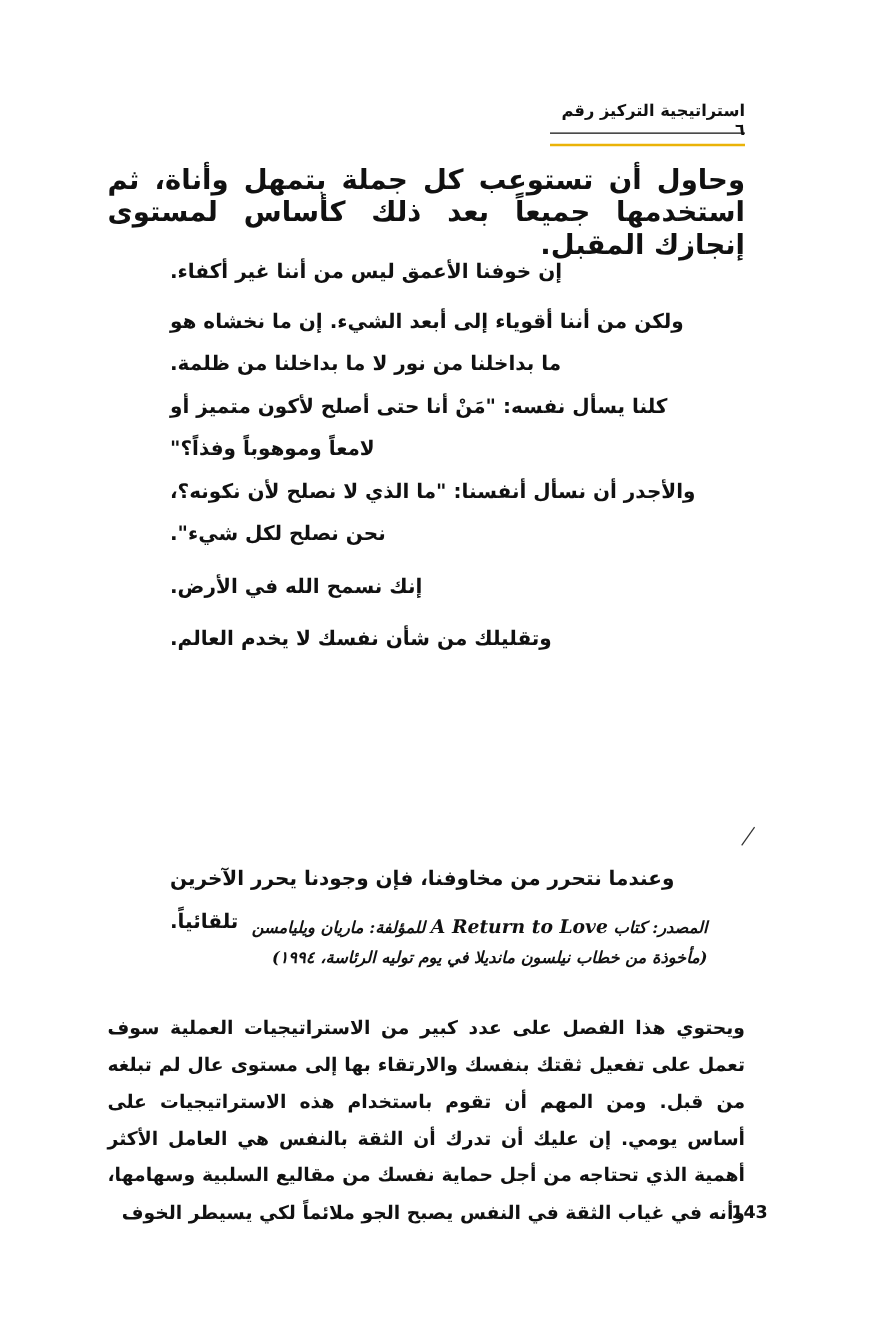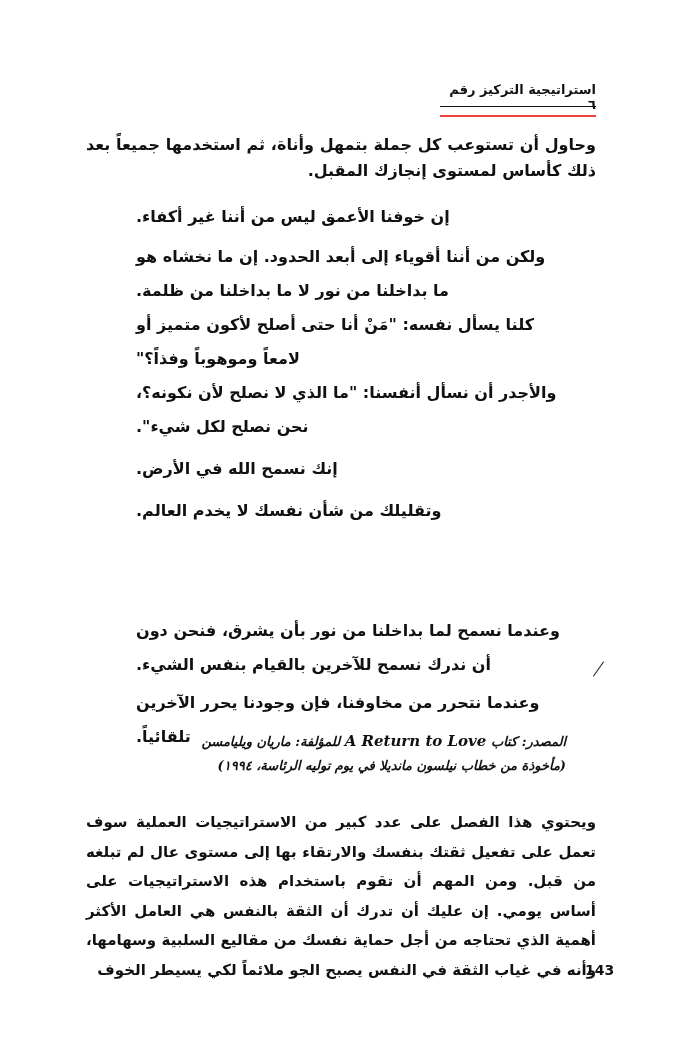--- a/index.html
+++ b/index.html
@@ -1,25 +1,25 @@
 <!DOCTYPE html>
 <html><head>
 <meta charset="utf-8">
 <style>
   html, body { margin: 0; padding: 0; background: #ffffff; }
   body { width: 698px; height: 1064px; position: relative; overflow: hidden;
          font-family: "DejaVu Sans", sans-serif; color: #111111; }
   .page { position: absolute; left: 0; top: 0; width: 698px; height: 1064px; }
   .header { position: absolute; left: 440px; top: 82px; width: 156px; direction: rtl; text-align: right;
             font-size: 13px; font-weight: bold; padding-bottom: 3px;
-            border-bottom: 2px solid #ef4444; }
+            border-bottom: 2px solid #eab308; }
   .header-rule2 { position: absolute; left: 440px; top: 106px; width: 156px; border-top: 1px solid #111; }
   .para { position: absolute; direction: rtl; text-align: justify; text-align-last: right;
           font-family: "DejaVu Sans", sans-serif; }
-  .intro { left: 86px; width: 510px; top: 132px; font-size: 16px; font-weight: bold; line-height: 26px; }
+  .intro { left: 86px; width: 510px; top: 132px; font-size: 22px; font-weight: bold; line-height: 26px; }
   .q { position: absolute; right: 132px; width: 430px; direction: rtl; text-align: left;
        font-size: 16px; font-weight: bold; line-height: 34px; }
   .source { position: absolute; right: 132px; direction: rtl; text-align: left;
             font-family: "DejaVu Serif", serif; font-style: italic; font-weight: bold; font-size: 13px; }
   .source .en { font-size: 15px; direction: ltr; unicode-bidi: embed; }
   .body-text { left: 86px; width: 510px; top: 808px; font-size: 15px; font-weight: bold; line-height: 29.5px; }
   .page-num { position: absolute; left: 585px; top: 962px; font-size: 14px; font-weight: bold; }
   .mark { position: absolute; left: 598px; top: 660px; width: 1px; height: 18px; background: #333;
           transform: rotate(35deg); }
 </style>
@@ -27,26 +27,25 @@
 <body>
 
 <div class="page">
 
   <div class="header">استراتيجية التركيز رقم ٦</div>
   <div class="header-rule2"></div>
 
   <div class="para intro">وحاول أن تستوعب كل جملة بتمهل وأناة، ثم استخدمها جميعاً بعد ذلك كأساس لمستوى إنجازك المقبل.</div>
 
   <div class="q" style="top:200px;">إن خوفنا الأعمق ليس من أننا غير أكفاء.</div>
-  <div class="q" style="top:240px;">ولكن من أننا أقوياء إلى أبعد الحدود. إن ما نخشاه هو ما بداخلنا من نور لا ما بداخلنا من ظلمة.</div>
+  <div class="q" style="top:240px;">ولكن من أننا أقوياء إلى أبعد الشيء. إن ما نخشاه هو ما بداخلنا من نور لا ما بداخلنا من ظلمة.</div>
   <div class="q" style="top:308px;">كلنا يسأل نفسه: "مَنْ أنا حتى أصلح لأكون متميز أو لامعاً وموهوباً وفذاً؟"</div>
   <div class="q" style="top:376px;">والأجدر أن نسأل أنفسنا: "ما الذي لا نصلح لأن نكونه؟، نحن نصلح لكل شيء".</div>
   <div class="q" style="top:452px;">إنك نسمح الله في الأرض.</div>
   <div class="q" style="top:494px;">وتقليلك من شأن نفسك لا يخدم العالم.</div>
-  <div class="q" style="top:614px;">وعندما نسمح لما بداخلنا من نور بأن يشرق، فنحن دون أن ندرك نسمح للآخرين بالقيام بنفس الشيء.</div>
   <div class="q" style="top:686px;">وعندما نتحرر من مخاوفنا، فإن وجودنا يحرر الآخرين تلقائياً.</div>
 
   <div class="mark"></div>
 
   <div class="source" style="top:732px;">
     <span>المصدر: كتاب</span>
     <span class="en">A Return to Love</span>
     <span>للمؤلفة: ماريان ويليامسن</span>
   </div>
   <div class="source" style="top:758px;margin-left:42px;">(مأخوذة من خطاب نيلسون مانديلا في يوم توليه الرئاسة، ١٩٩٤)</div>

